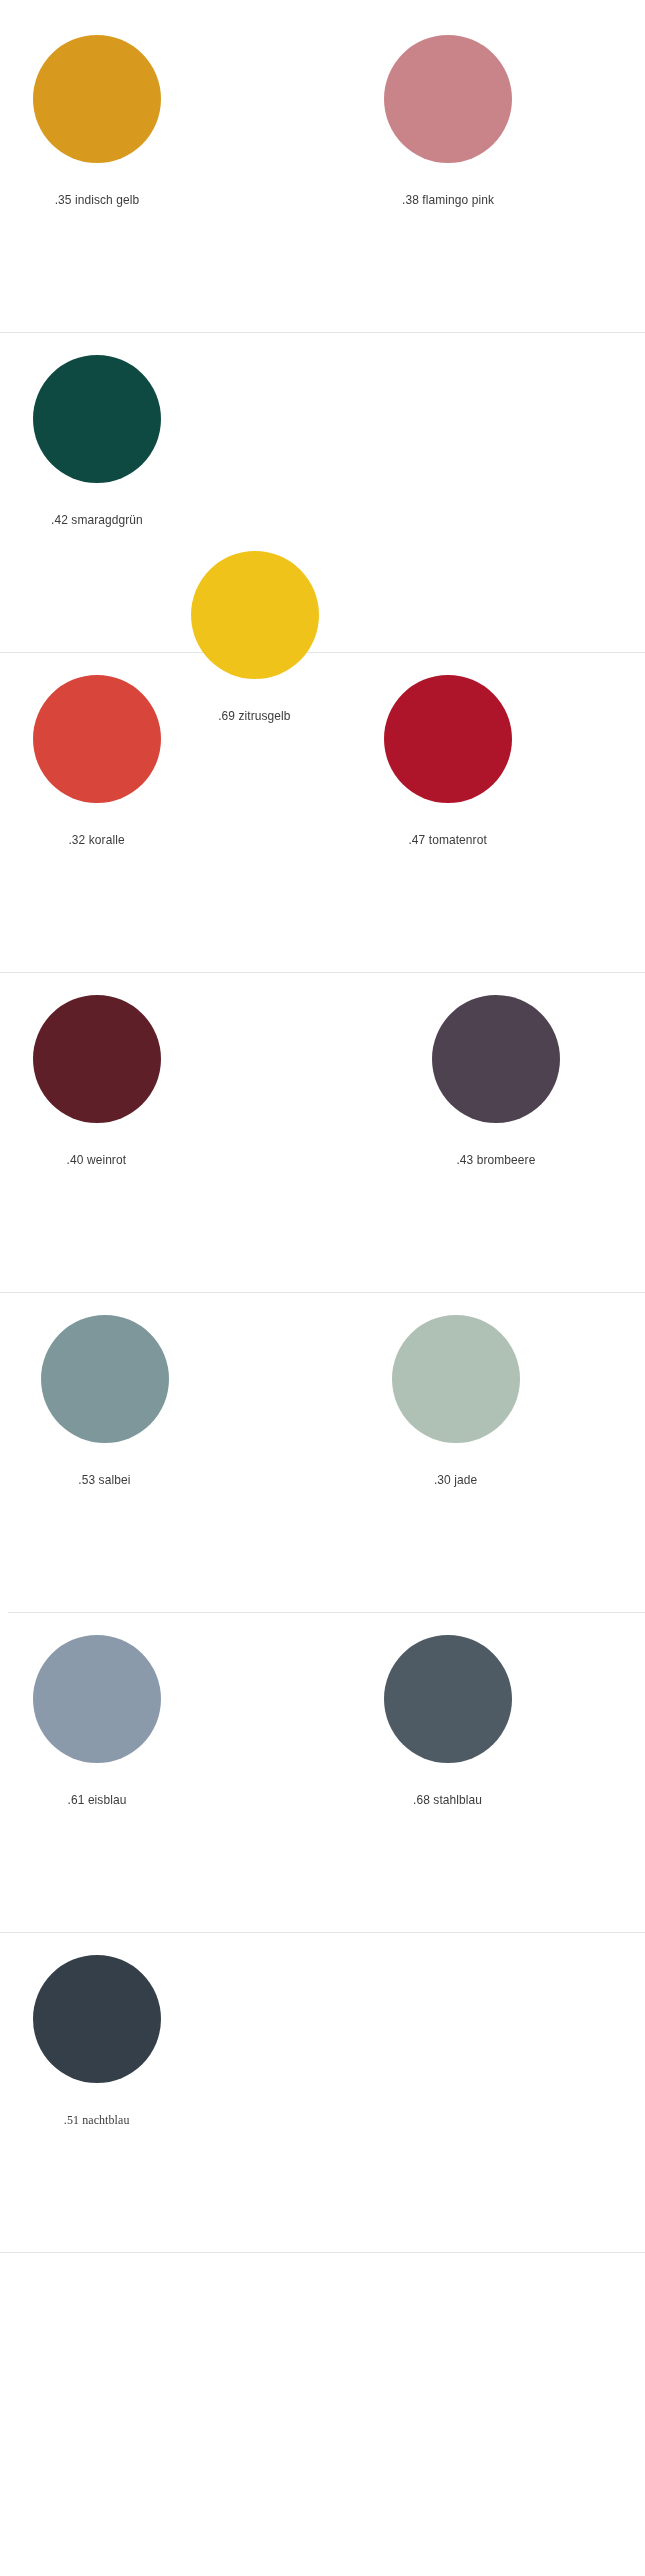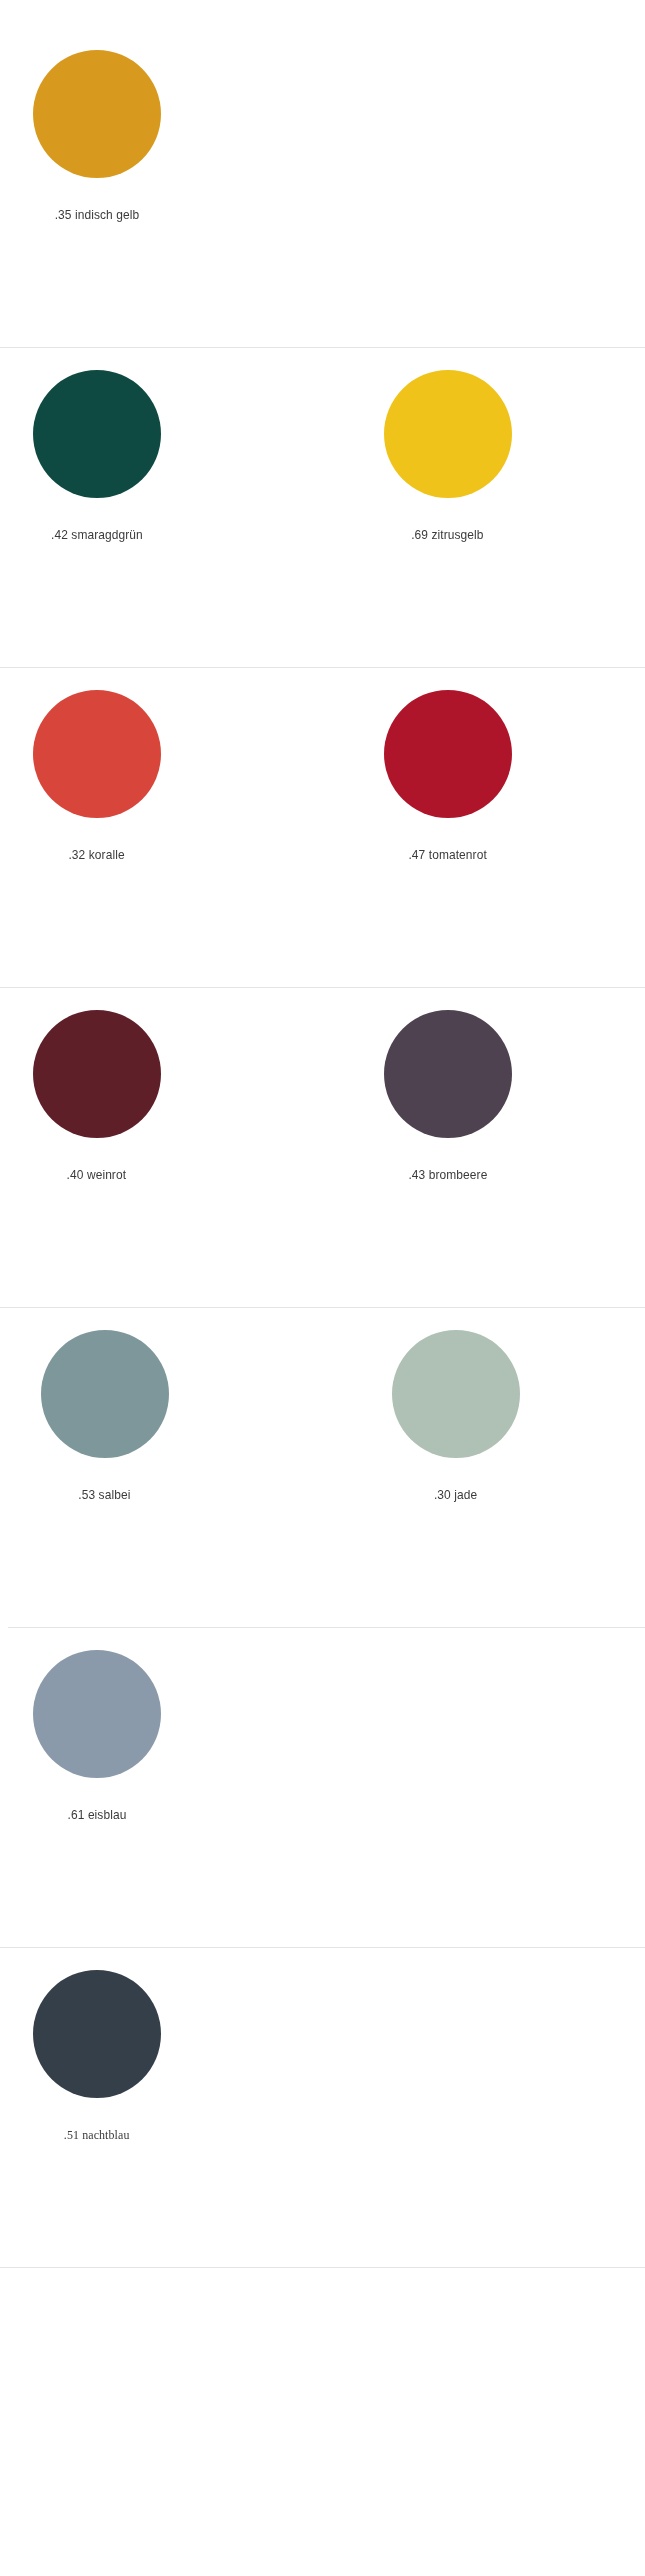--- a/index.html
+++ b/index.html
@@ -14,21 +14,21 @@
     font-family: "Liberation Sans", "DejaVu Sans", sans-serif;
     -webkit-font-smoothing: antialiased;
     overflow: hidden;
   }
 
   #swatch-sheet {
     width: 645px;
     height: 2576px;
     position: relative;
     box-sizing: border-box;
-    padding-top: 28px;
+    padding-top: 13px;
   }
 
   .swatch-row {
     display: flex;
     flex-direction: row;
     align-items: flex-start;
     justify-content: flex-start;
     width: 645px;
     height: 320px;
     box-sizing: border-box;
@@ -76,42 +76,46 @@
 </style>
 </head>
 <body style="background: rgb(255, 255, 255);">
 
 <div id="swatch-sheet">
     <div class="swatch-row" style="border-bottom-color: rgb(226, 228, 230);">
       <div class="swatch-cell col-left">
         <div class="swatch-disc" title=".35 indisch gelb" style="background: rgb(216, 154, 30);"></div>
         <div class="swatch-label" style="color: rgb(59, 59, 61);">.35 indisch gelb</div>
       </div>
+      <div class="swatch-cell col-right">
+        <div class="swatch-disc" title=".38 flamingo pink" style="background: rgb(201, 132, 138);"></div>
+        <div class="swatch-label" style="color: rgb(59, 59, 61);">.38 flamingo pink</div>
+      </div>
     </div>
-    <div class="swatch-row" style="border-bottom-color: rgb(226, 228, 230);">
+    <div class="swatch-row" style="border-bottom-color: rgb(226, 228, 230); flex-direction: column;">
       <div class="swatch-cell col-left">
         <div class="swatch-disc" title=".42 smaragdgrün" style="background: rgb(14, 74, 66);"></div>
         <div class="swatch-label" style="color: rgb(59, 59, 61);">.42 smaragdgrün</div>
       </div>
       <div class="swatch-cell col-right">
         <div class="swatch-disc" title=".69 zitrusgelb" style="background: rgb(240, 195, 27);"></div>
         <div class="swatch-label" style="color: rgb(59, 59, 61);">.69 zitrusgelb</div>
       </div>
     </div>
     <div class="swatch-row" style="border-bottom-color: rgb(226, 228, 230);">
       <div class="swatch-cell col-left">
         <div class="swatch-disc" title=".32 koralle" style="background: rgb(216, 69, 58);"></div>
         <div class="swatch-label" style="color: rgb(59, 59, 61);">.32 koralle</div>
       </div>
       <div class="swatch-cell col-right">
         <div class="swatch-disc" title=".47 tomatenrot" style="background: rgb(175, 21, 42);"></div>
         <div class="swatch-label" style="color: rgb(59, 59, 61);">.47 tomatenrot</div>
       </div>
     </div>
-    <div class="swatch-row" style="border-bottom-color: rgb(226, 228, 230);">
+    <div class="swatch-row" style="border-bottom-color: rgb(226, 228, 230); gap: 48px;">
       <div class="swatch-cell col-left">
         <div class="swatch-disc" title=".40 weinrot" style="background: rgb(94, 31, 40);"></div>
         <div class="swatch-label" style="color: rgb(59, 59, 61);">.40 weinrot</div>
       </div>
       <div class="swatch-cell col-right">
         <div class="swatch-disc" title=".43 brombeere" style="background: rgb(78, 66, 80);"></div>
         <div class="swatch-label" style="color: rgb(59, 59, 61);">.43 brombeere</div>
       </div>
     </div>
     <div class="swatch-row" style="border-bottom-color: rgb(226, 228, 230); margin-left: 8px;">
@@ -122,20 +126,24 @@
       <div class="swatch-cell col-right">
         <div class="swatch-disc" title=".30 jade" style="background: rgb(175, 192, 181);"></div>
         <div class="swatch-label" style="color: rgb(59, 59, 61);">.30 jade</div>
       </div>
     </div>
     <div class="swatch-row" style="border-bottom-color: rgb(226, 228, 230);">
       <div class="swatch-cell col-left">
         <div class="swatch-disc" title=".61 eisblau" style="background: rgb(138, 154, 170);"></div>
         <div class="swatch-label" style="color: rgb(59, 59, 61);">.61 eisblau</div>
       </div>
+      <div class="swatch-cell col-right">
+        <div class="swatch-disc" title=".68 stahlblau" style="background: rgb(78, 90, 100);"></div>
+        <div class="swatch-label" style="color: rgb(59, 59, 61);">.68 stahlblau</div>
+      </div>
     </div>
     <div class="swatch-row last-row" style="border-bottom-color: rgb(226, 228, 230); font-family: Liberation Serif, serif;">
       <div class="swatch-cell col-left">
         <div class="swatch-disc" title=".51 nachtblau" style="background: rgb(53, 63, 73);"></div>
         <div class="swatch-label" style="color: rgb(59, 59, 61);">.51 nachtblau</div>
       </div>
       <div class="swatch-cell col-right empty-cell"></div>
     </div>
   </div>
 

